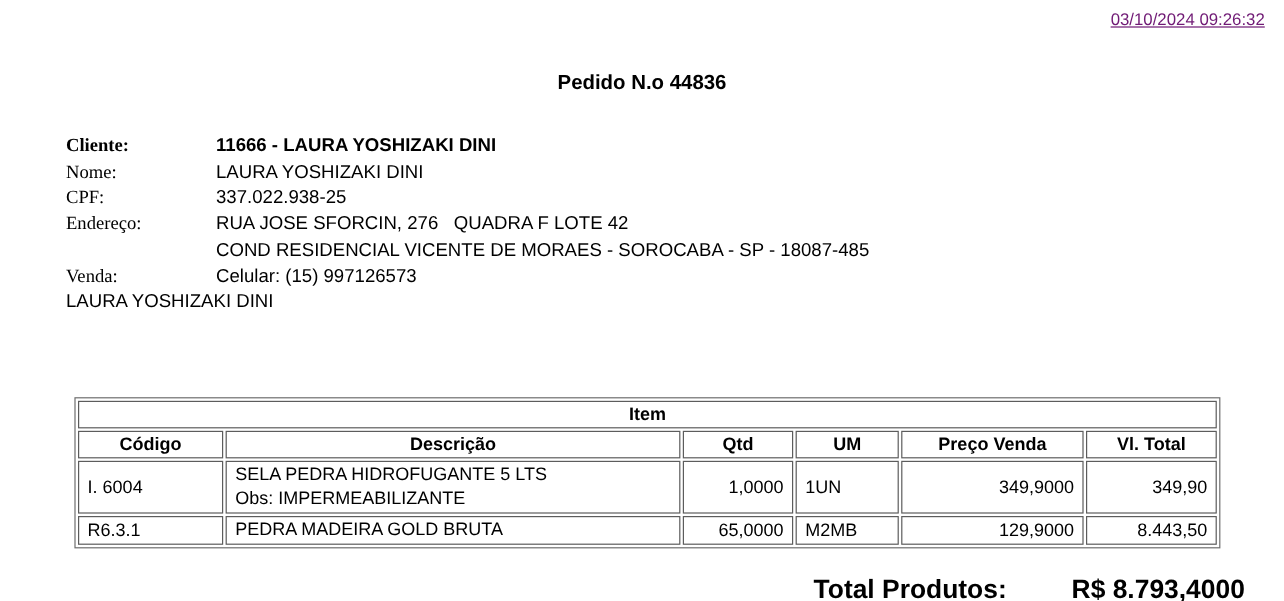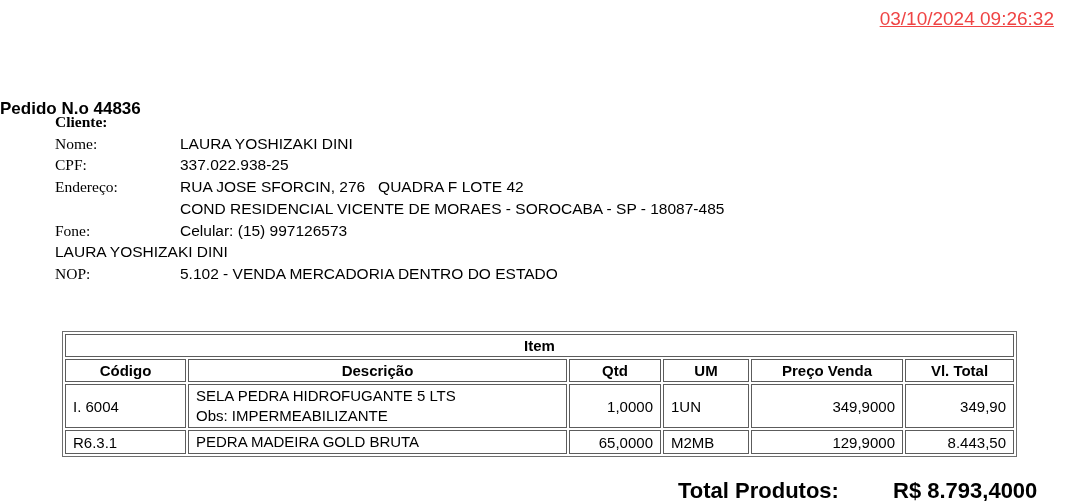--- a/index.html
+++ b/index.html
@@ -12,34 +12,33 @@
     height: 501px;
     position: relative;
     overflow: hidden;
     font-family: "Liberation Sans", "DejaVu Sans", sans-serif;
     color: #000000;
   }
   .timestamp {
     position: absolute;
     top: 8px;
     right: 16px;
-    font-size: 19px;
-    color: #ef4444;
+    font-size: 14px;
+    color: #701a75;
     text-decoration: underline;
     white-space: pre;
   }
   .page-title {
     position: absolute;
     top: 59px;
     left: 0;
     width: 100%;
-    text-align: left;
+    text-align: center;
     font-size: 17px;
     font-weight: bold;
-    margin-top: 40px;
   }
   .client-info {
     position: absolute;
     top: 111px;
     left: 55px;
     font-size: 15.5px;
     line-height: 21.7px;
   }
   .info-row { display: flex; }
   .info-row.bold { font-weight: bold; }
@@ -90,47 +89,44 @@
 </head>
 <body>
 
 <div class="timestamp">03/10/2024 09:26:32</div>
 
 <div class="page-title">Pedido N.o 44836</div>
 
 <div class="client-info" id="client-info">
     <div class="info-row bold">
       <span class="info-label">Cliente:</span>
+      <span class="info-value">11666 - LAURA YOSHIZAKI DINI</span>
     </div>
     <div class="info-row">
       <span class="info-label">Nome:</span>
       <span class="info-value">LAURA YOSHIZAKI DINI</span>
     </div>
     <div class="info-row">
       <span class="info-label">CPF:</span>
       <span class="info-value">337.022.938-25</span>
     </div>
     <div class="info-row">
       <span class="info-label">Endereço:</span>
       <span class="info-value">RUA JOSE SFORCIN, 276   QUADRA F LOTE 42</span>
     </div>
     <div class="info-row">
       <span class="info-label"></span>
       <span class="info-value">COND RESIDENCIAL VICENTE DE MORAES - SOROCABA - SP - 18087-485</span>
     </div>
     <div class="info-row">
-      <span class="info-label">Fone:</span>
+      <span class="info-label">Venda:</span>
       <span class="info-value">Celular: (15) 997126573</span>
     </div>
     <div class="info-row">
       <span class="info-value">LAURA YOSHIZAKI DINI</span>
-    </div>
-    <div class="info-row">
-      <span class="info-label">NOP:</span>
-      <span class="info-value">5.102 - VENDA MERCADORIA DENTRO DO ESTADO</span>
     </div>
   </div>
 
 <table class="items">
   <colgroup>
     <col style="width:121px">
     <col style="width:379px">
     <col style="width:92px">
     <col style="width:86px">
     <col style="width:152px">

